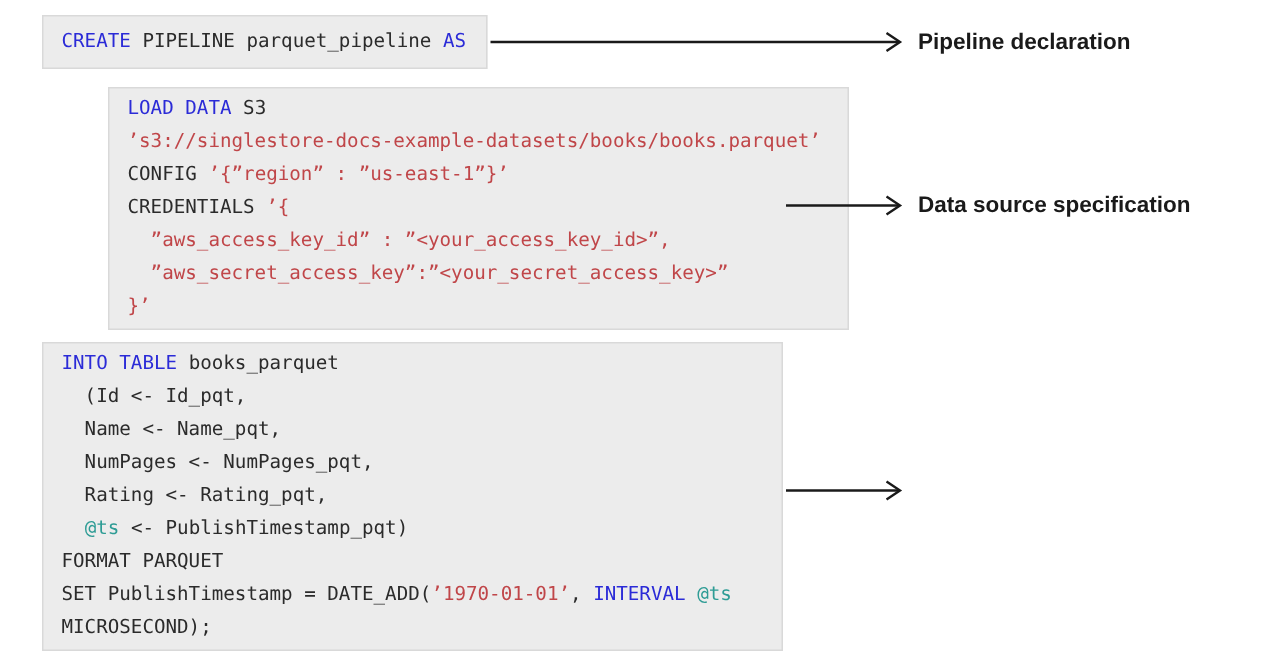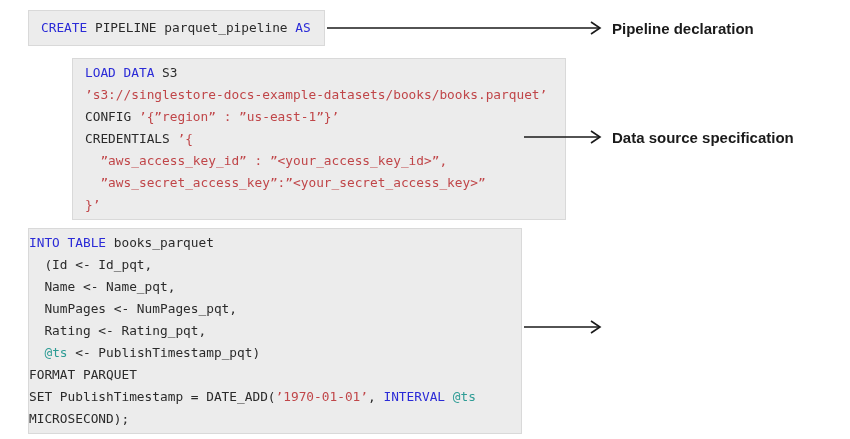--- a/index.html
+++ b/index.html
@@ -21,21 +21,21 @@
     background: var(--box-bg, #ececec);
     border: 1px solid var(--box-border, #d9d9d9);
     font-family: "DejaVu Sans Mono", "Liberation Mono", monospace;
     font-size: 12.8px;
     line-height: 22px;
     color: var(--code-text, #2b2b2b);
     white-space: pre;
   }
   #block-1 { left: 28px; top: 10px;  width: 297px; padding: 6px 12px; }
   #block-2 { left: 28px; top: 58px;  width: 494px; padding: 3px 12px; margin-left: 44px; }
-  #block-3 { left: 28px; top: 228px; width: 494px; padding: 3px 0; }
+  #block-3 { left: 28px; top: 228px; width: 494px; padding: 3px 12px; }
 
   .code-line { white-space: pre; }
   .tok-kw    { color: var(--keyword, #2b2bd7); }
   .tok-str   { color: var(--string, #c04649); }
   .tok-var   { color: var(--variable, #2e9c95); }
   .tok-plain { color: var(--code-text, #2b2b2b); }
 
   .arrow-svg {
     position: absolute;
     color: var(--arrow, #1a1a1a);

